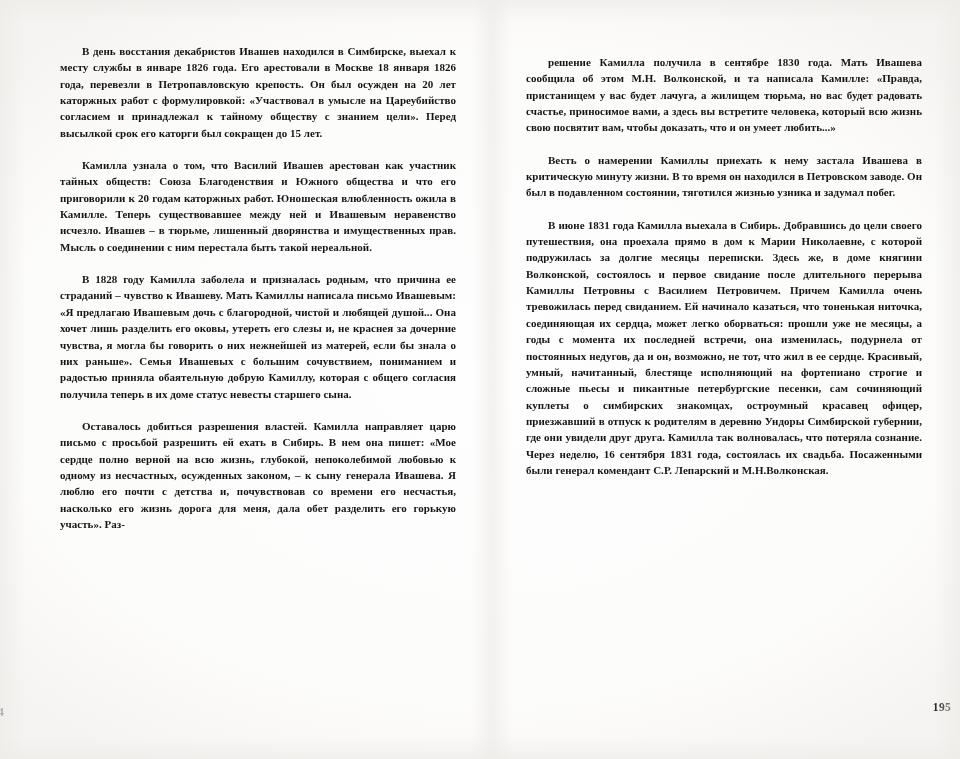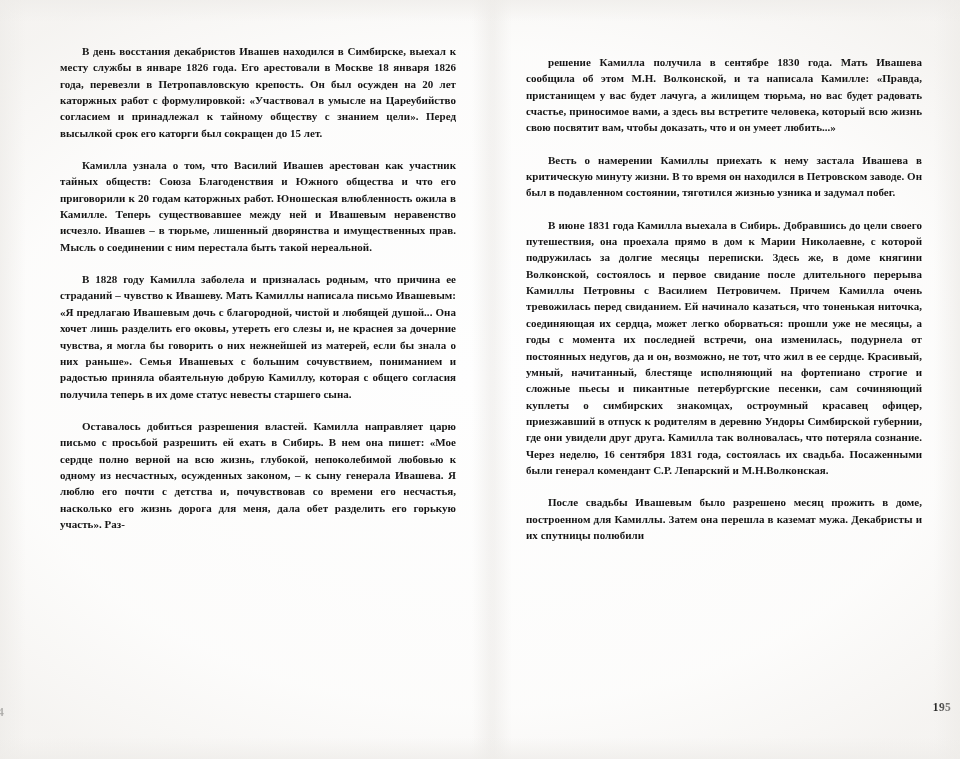--- a/index.html
+++ b/index.html
@@ -107,21 +107,20 @@
       <p class="para">Оставалось добиться разрешения властей. Камилла направляет царю письмо с просьбой разрешить ей ехать в Сибирь. В нем она пишет: «Мое сердце полно верной на всю жизнь, глубокой, непоколебимой любовью к одному из несчастных, осужденных законом, – к сыну генерала Ивашева. Я люблю его почти с детства и, почувствовав со времени его несчастья, насколько его жизнь дорога для меня, дала обет разделить его горькую участь». Раз-</p>
     </div>
     <div class="folio" id="folio-left">194</div>
   </div>
 
   <div class="page-half" id="page-right">
     <div class="text-block" id="col-right">
       <p class="para">решение Камилла получила в сентябре 1830 года. Мать Ивашева сообщила об этом М.Н. Волконской, и та написала Камилле: «Правда, пристанищем у вас будет лачуга, а жилищем тюрьма, но вас будет радовать счастье, приносимое вами, а здесь вы встретите человека, который всю жизнь свою посвятит вам, чтобы доказать, что и он умеет любить...»</p>
       <p class="para">Весть о намерении Камиллы приехать к нему застала Ивашева в критическую минуту жизни. В то время он находился в Петровском заводе. Он был в подавленном состоянии, тяготился жизнью узника и задумал побег.</p>
       <p class="para">В июне 1831 года Камилла выехала в Сибирь. Добравшись до цели своего путешествия, она проехала прямо в дом к Марии Николаевне, с которой подружилась за долгие месяцы переписки. Здесь же, в доме княгини Волконской, состоялось и первое свидание после длительного перерыва Камиллы Петровны с Василием Петровичем. Причем Камилла очень тревожилась перед свиданием. Ей начинало казаться, что тоненькая ниточка, соединяющая их сердца, может легко оборваться: прошли уже не месяцы, а годы с момента их последней встречи, она изменилась, подурнела от постоянных недугов, да и он, возможно, не тот, что жил в ее сердце. Красивый, умный, начитанный, блестяще исполняющий на фортепиано строгие и сложные пьесы и пикантные петербургские песенки, сам сочиняющий куплеты о симбирских знакомцах, остроумный красавец офицер, приезжавший в отпуск к родителям в деревню Ундоры Симбирской губернии, где они увидели друг друга. Камилла так волновалась, что потеряла сознание. Через неделю, 16 сентября 1831 года, состоялась их свадьба. Посаженными были генерал комендант С.Р. Лепарский и М.Н.Волконская.</p>
-      <p class="para">После свадьбы Ивашевым было разрешено месяц прожить в доме, построенном для Камиллы. Затем она перешла в каземат мужа. Декабристы и их спутницы полюбили</p>
     </div>
     <div class="folio" id="folio-right">195</div>
   </div>
 
   <div class="gutter-shade"></div>
   <div class="edge-fade left"></div>
   <div class="edge-fade right"></div>
   <div class="edge-fade top"></div>
   <div class="edge-fade bottom"></div>
 

